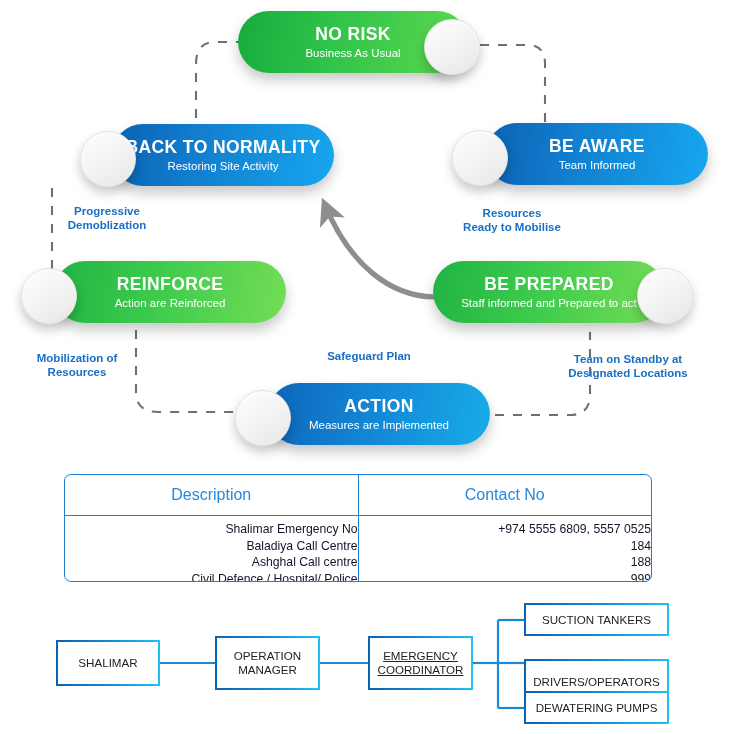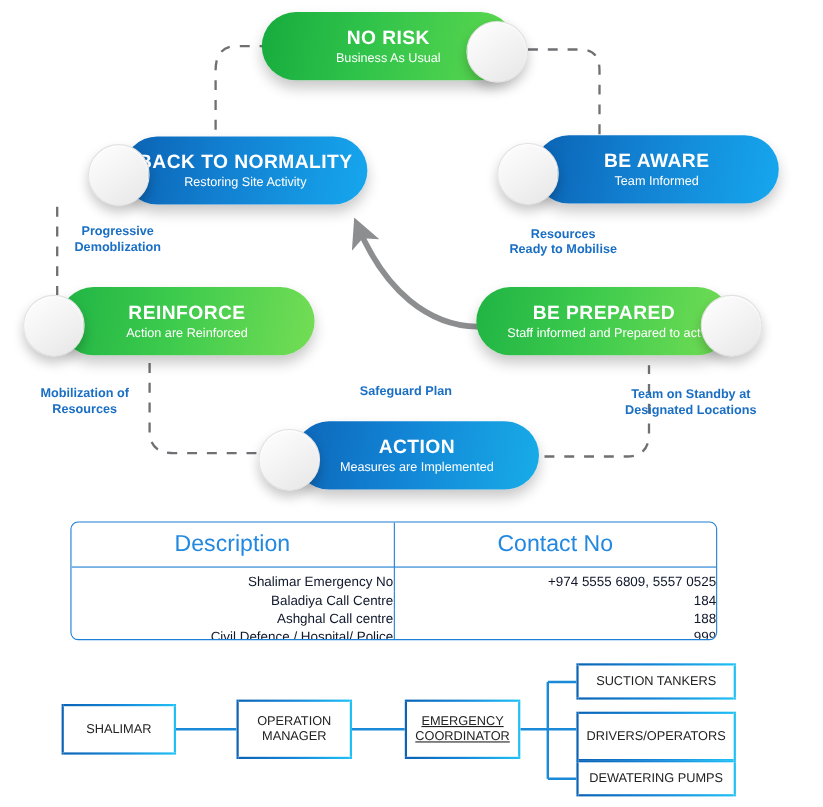--- a/index.html
+++ b/index.html
@@ -80,21 +80,21 @@
     background:#fff;
   }
   #contact-table table{
     width:100%;height:100%;
     border-collapse:collapse;
     table-layout:fixed;
   }
   #contact-table th{
     color:#2288e0;
     font-weight:normal;
-    font-size:21px;
+    font-size:16px;
     height:38px;
     border-bottom:1.4px solid #1d7fd6;
     text-align:center;
   }
   #contact-table th:first-child{border-right:1.4px solid #1d7fd6;}
   #contact-table td{
     color:#0f172a;
     font-size:12.2px;
     text-align:right;
     height:16px;
@@ -267,21 +267,21 @@
 
     <div class="obox" style="left:368px;top:44px;width:105px;height:54px;text-decoration:underline;">
       <span style="white-space:pre-line;">EMERGENCY
 COORDINATOR</span>
     </div>
 
     <div class="obox" style="left:524px;top:11px;width:145px;height:33px;">
       <span>SUCTION TANKERS</span>
     </div>
 
-    <div class="obox" style="left:524px;top:55px;width:145px;height:45px;">
+    <div class="obox" style="left:524px;top:67px;width:145px;height:45px;">
       <span>DRIVERS/OPERATORS</span>
     </div>
 
     <div class="obox" style="left:524px;top:99px;width:145px;height:33px;">
       <span>DEWATERING PUMPS</span>
     </div>
   </div>
 
 </div>
 

